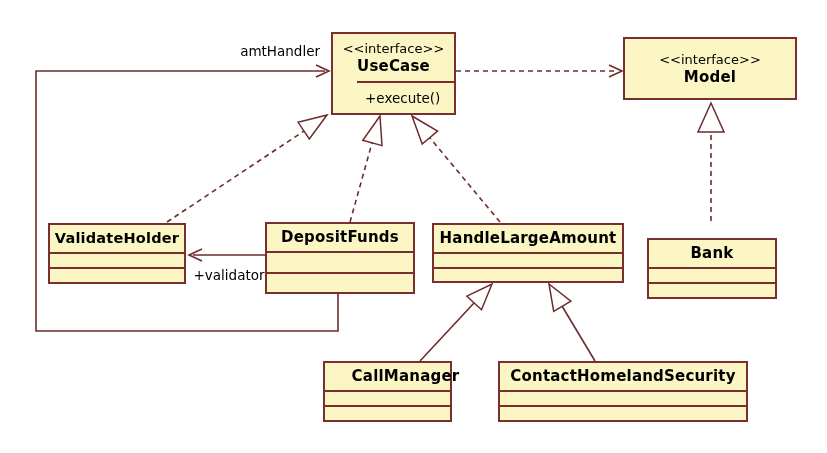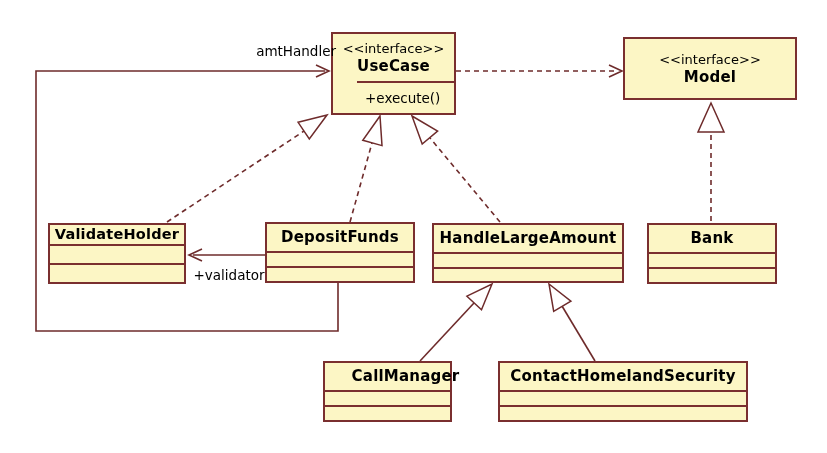--- a/index.html
+++ b/index.html
@@ -151,44 +151,44 @@
   </div>
 
   <div class="uml-class" style="left:623px; top:37px; width:174px; height:63px;">
     <div class="compartment title" style="flex:1 1 auto;">
       <div class="stereotype">&lt;&lt;interface&gt;&gt;</div>
       <div class="classname">Model</div>
     </div>
   </div>
 
   <div class="uml-class" style="left:48px; top:223px; width:138px; height:61px;">
-    <div class="compartment title" style="height:19px;">
+    <div class="compartment title" style="height:27px;">
       <div class="classname" style="font-size:14.5px;">ValidateHolder</div>
     </div>
     <div class="compartment empty"></div>
     <div class="compartment empty"></div>
   </div>
 
-  <div class="uml-class" style="left:265px; top:222px; width:150px; height:61px;">
+  <div class="uml-class" style="left:265px; top:222px; width:150px; height:72px;">
     <div class="compartment title" style="height:27px;">
       <div class="classname">DepositFunds</div>
     </div>
     <div class="compartment empty"></div>
     <div class="compartment empty"></div>
   </div>
 
   <div class="uml-class" style="left:432px; top:223px; width:192px; height:60px;">
     <div class="compartment title" style="height:27px;">
       <div class="classname">HandleLargeAmount</div>
     </div>
     <div class="compartment empty"></div>
     <div class="compartment empty"></div>
   </div>
 
-  <div class="uml-class" style="left:647px; top:223px; width:130px; height:61px;">
+  <div class="uml-class" style="left:647px; top:238px; width:130px; height:61px;">
     <div class="compartment title" style="height:27px;">
       <div class="classname">Bank</div>
     </div>
     <div class="compartment empty"></div>
     <div class="compartment empty"></div>
   </div>
 
   <div class="uml-class" style="left:323px; top:361px; width:129px; height:61px;">
     <div class="compartment title" style="height:27px;margin-left:36px;">
       <div class="classname">CallManager</div>
@@ -198,16 +198,16 @@
   </div>
 
   <div class="uml-class" style="left:498px; top:361px; width:250px; height:61px;">
     <div class="compartment title" style="height:27px;">
       <div class="classname">ContactHomelandSecurity</div>
     </div>
     <div class="compartment empty"></div>
     <div class="compartment empty"></div>
   </div>
 
-  <div class="edge-label" style="left:234px; top:43px; width:102px; text-align:right;">amtHandler</div>
+  <div class="edge-label" style="left:218px; top:43px; width:102px; text-align:right;">amtHandler</div>
   <div class="edge-label" style="left:189px; top:267px; width:80px; text-align:center;">+validator</div>
 
 </div>
 
 </body></html>

